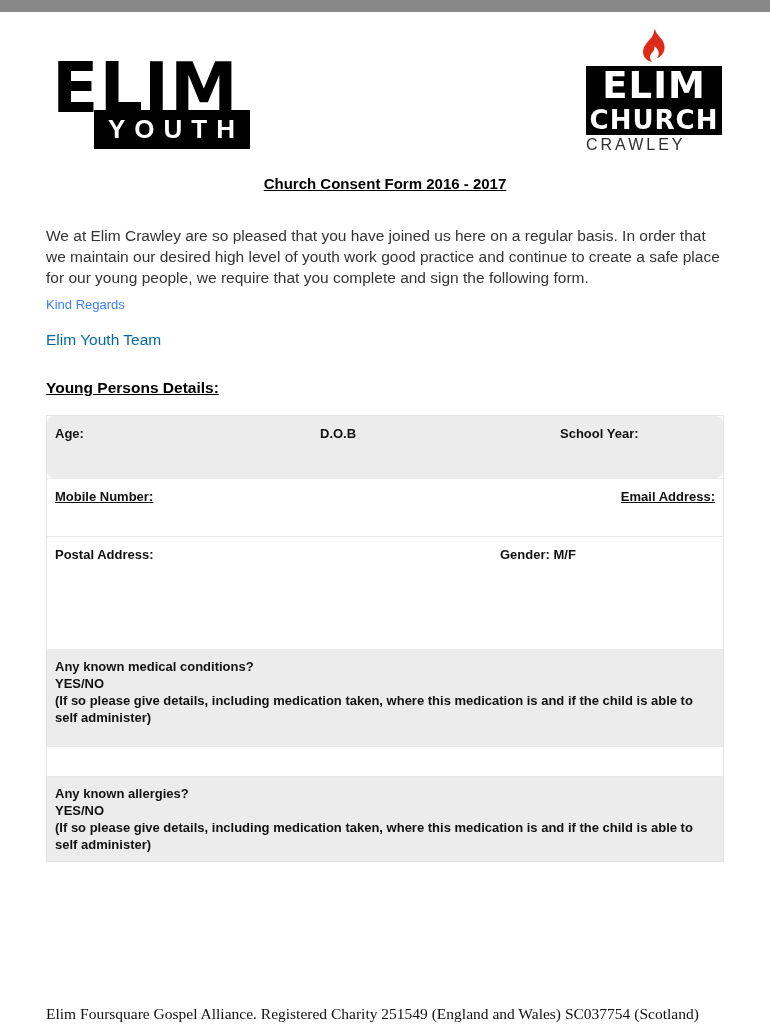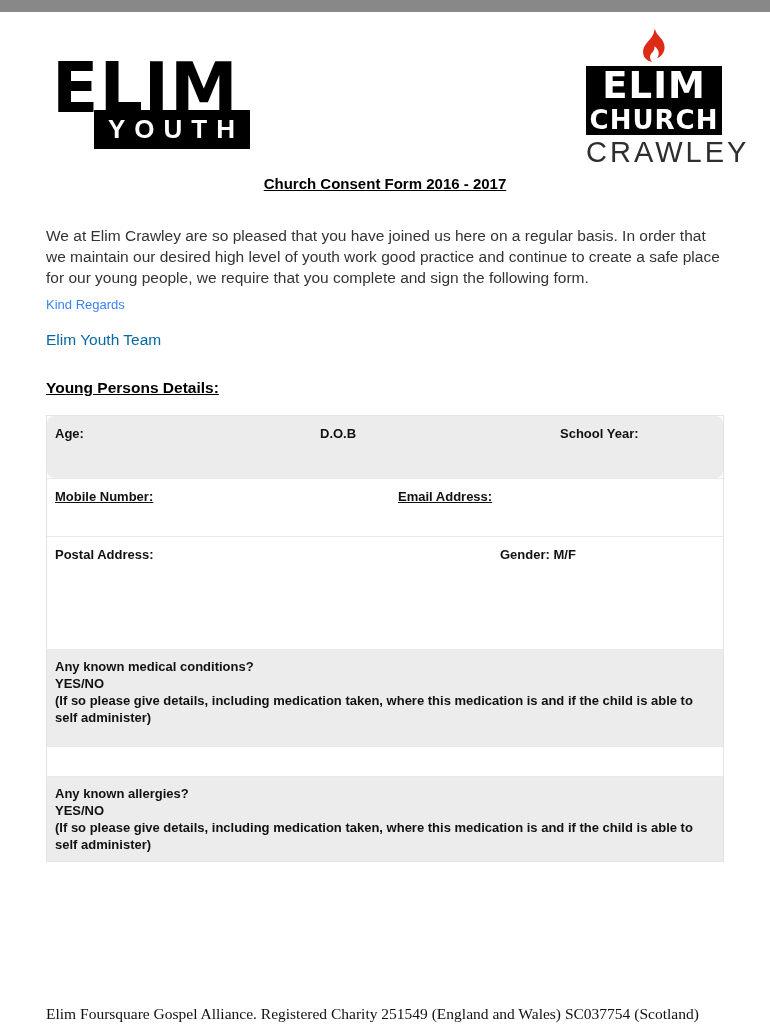--- a/index.html
+++ b/index.html
@@ -50,21 +50,21 @@
     font-size: 37px; line-height: 1.0; padding: 1px 2px; letter-spacing: 1px;
   }
   .ec-church {
     background: #000; color: #fff; text-align: center;
     font-family: "DejaVu Sans", sans-serif; font-weight: 700;
     font-size: 26px; line-height: 1.08; padding: 1px 2px; letter-spacing: 1px;
   }
   .ec-crawley {
     color: #2e2e2e; text-align: left;
     font-family: "Liberation Sans", sans-serif; font-weight: 400;
-    font-size: 29px; letter-spacing: 3px; margin-top: 1px;
+    font-size: 16px; letter-spacing: 3px; margin-top: 1px;
   }
 
   
   .doc-title {
     position: absolute; top: 163px; left: 0; width: 100%;
     text-align: center; font-size: 15px; font-weight: bold;
     text-decoration: underline; color: #000;
   }
   .intro-par {
     position: absolute; top: 213px; left: 46px; width: 678px;
@@ -90,21 +90,21 @@
   .lbl { font-size: 13px; font-weight: bold; color: #111; }
   .r-name { height: 84px; }
   .r-agerow { height: 62px; border-radius: 7px; }
   .r-contact { height: 58px; text-decoration: underline; }
   .r-postal { height: 113px; }
   .r-medical { height: 97px; }
   .r-gap { height: 30px; }
   .r-allergy { height: 85px; }
   .c-name { width: 385px; }  .c-school { flex: 1; }
   .c-age { width: 265px; }   .c-dob { width: 240px; } .c-year { flex: 1; }
-  .c-mobile { width: 343px; }.c-email { flex: 1; }
+  .c-mobile { width: 343px; }.c-email { flex: 1; text-align: right; }
   .c-postal { width: 445px; }.c-gender { flex: 1; }
   .qcell { padding: 8px 12px 0 8px; }
   .qline { font-size: 13px; font-weight: bold; line-height: 17px; color: #111; }
 
   
   .charity-footer {
     position: absolute; left: 46px; top: 993px; width: 700px;
     font-family: "Liberation Serif", serif;
     font-size: 15.5px; color: #111;
   }

